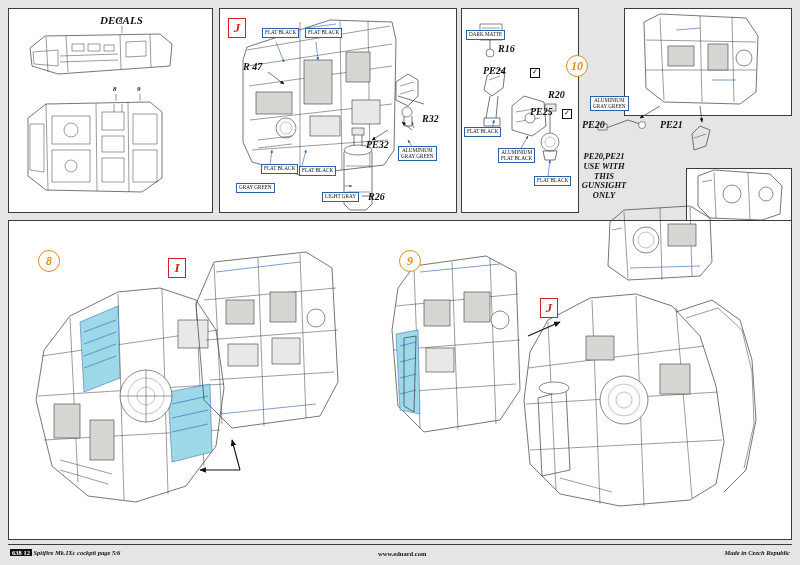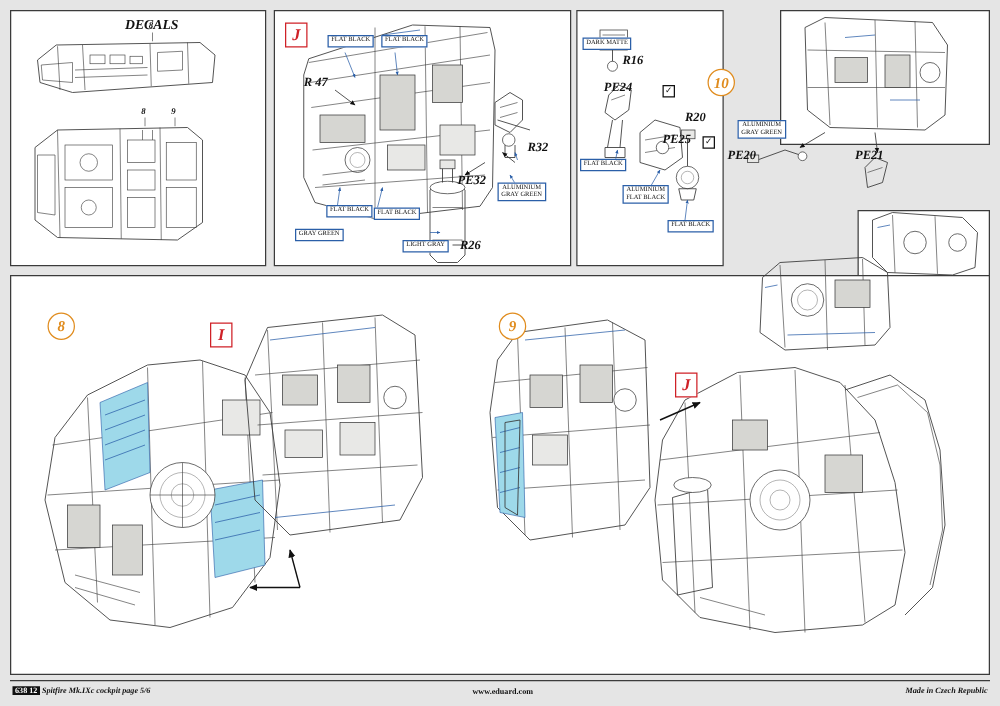--- a/index.html
+++ b/index.html
@@ -478,22 +478,23 @@
   <div class="callout" style="left:498px; top:148px;">ALUMINIUM<br>FLAT BLACK</div>
   <div class="callout" style="left:534px; top:176px;">FLAT BLACK</div>
 
   <div style="position:absolute; left:530px; top:68px; width:8px; height:8px; border:1px solid #111; background:#fff;
               font-size:7px; line-height:7px; text-align:center; color:#111;">✓</div>
   <div style="position:absolute; left:562px; top:109px; width:8px; height:8px; border:1px solid #111; background:#fff;
               font-size:7px; line-height:7px; text-align:center; color:#111;">✓</div>
 
   <div class="stepnum" style="left:566px; top:55px;text-align:right;">10</div>
   <div class="lbl part" style="left:582px; top:120px;">PE20</div>
-  <div class="lbl part" style="left:684px; top:120px;">PE21</div>
+  <div class="lbl part" style="left:660px; top:120px;">PE21</div>
   <div class="callout" style="left:590px; top:96px;">ALUMINIUM<br>GRAY GREEN</div>
+  <div class="noteblock" style="left:568px; top:152px; width:72px;">PE20,PE21<br>USE WITH<br>THIS<br>GUNSIGHT<br>ONLY</div>
 
   <div class="stepnum" style="left:38px; top:250px;">8</div>
   <div class="letterbox" style="left:168px; top:258px;">I</div>
   <div class="stepnum" style="left:399px; top:250px;">9</div>
   <div class="letterbox" style="left:540px; top:298px;">J</div>
 
   <div class="ruleline" style="left:8px; top:544px; width:784px; height:1px;"></div>
   <div class="footer">
     <div class="left">
       <span class="code">638 12</span>

